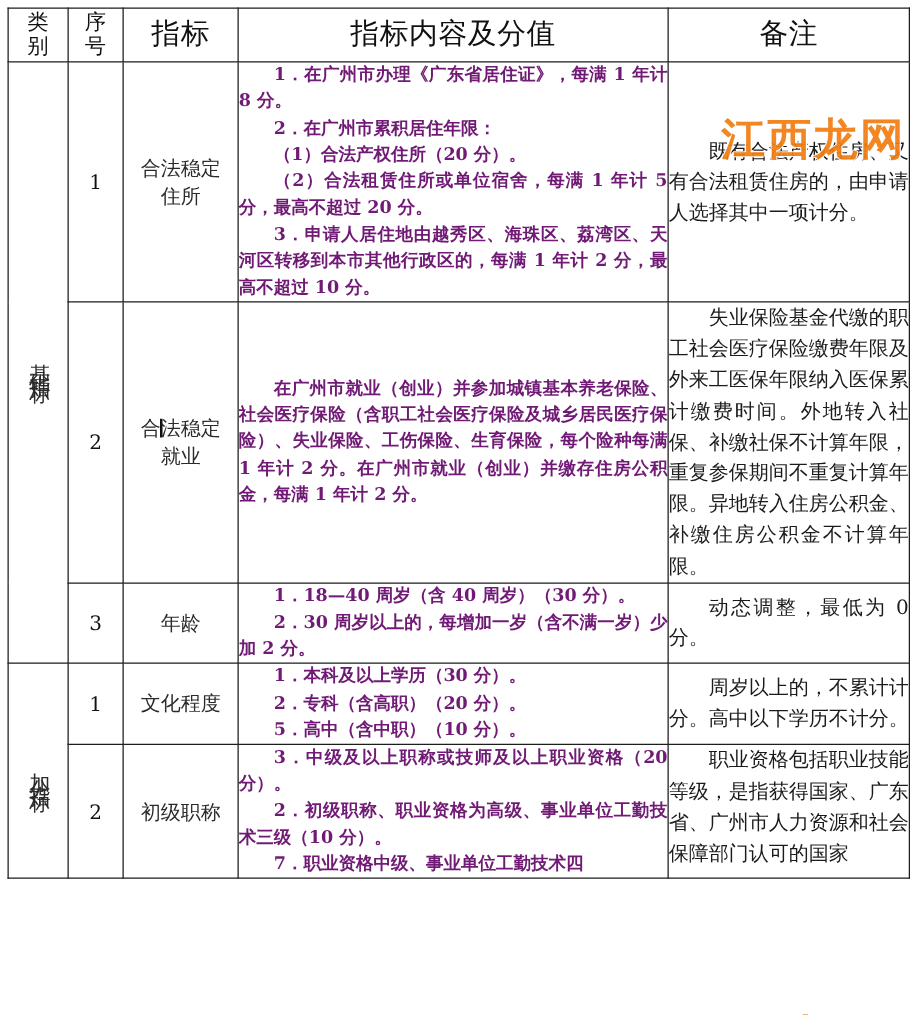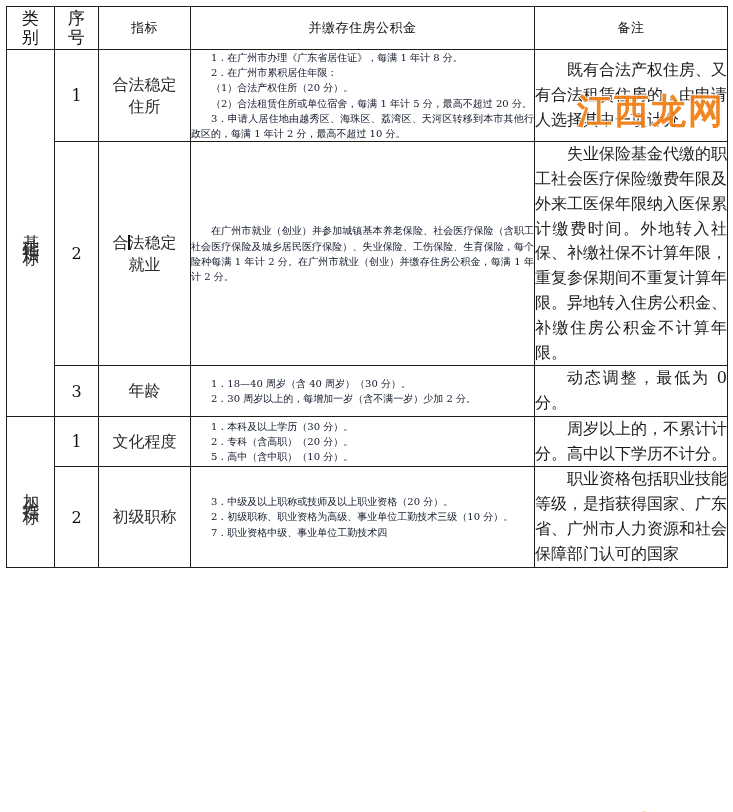--- a/index.html
+++ b/index.html
@@ -45,21 +45,21 @@
   col.c-seq      { width: 44px; }
   col.c-index    { width: 92px; }
   col.c-content  { width: 344px; }
   col.c-remark   { width: 193px; }
 
   
   thead th {
     height: 42px;
     text-align: center;
     font-weight: normal;
-    font-size: 13px;
+    font-size: 23px;
     line-height: 1.18;
     letter-spacing: 0.5px;
     color: #111;
   }
   th.narrow-head {
     font-size: 17px;
     line-height: 1.1;
   }
   .head-stack {
     display: block;
@@ -100,25 +100,26 @@
   }
   td.index-name .nm {
     display: inline-block;
     max-width: 84px;
   }
 
   
   td.content {
     padding: 7px 7px 7px 8px;
     vertical-align: top;
-    font-size: 10px;
+    font-size: 14px;
     line-height: 1.52;
-    color: #0f172a;
+    color: #701a75;
     text-align: justify;
     text-justify: inter-ideograph;
+    font-weight: bold;
   }
   td.remark {
     padding: 7px 8px;
     vertical-align: middle;
     font-size: 16px;
     line-height: 1.55;
     color: #1b1b1b;
     text-align: justify;
     text-justify: inter-ideograph;
   }
@@ -181,21 +182,21 @@
             <span>别</span>
           </span>
         </th>
         <th class="narrow-head">
           <span class="head-stack">
             <span>序</span>
             <span>号</span>
           </span>
         </th>
         <th>指标</th>
-        <th>并缴存住房公积金</th>
+        <th>指标内容及分值</th>
         <th>备注</th>
       </tr>
     </thead>
 
     <tbody>
 
       <tr>
         <td class="category" rowspan="3">
           <span class="vert-text">基础指标</span>
         </td>

